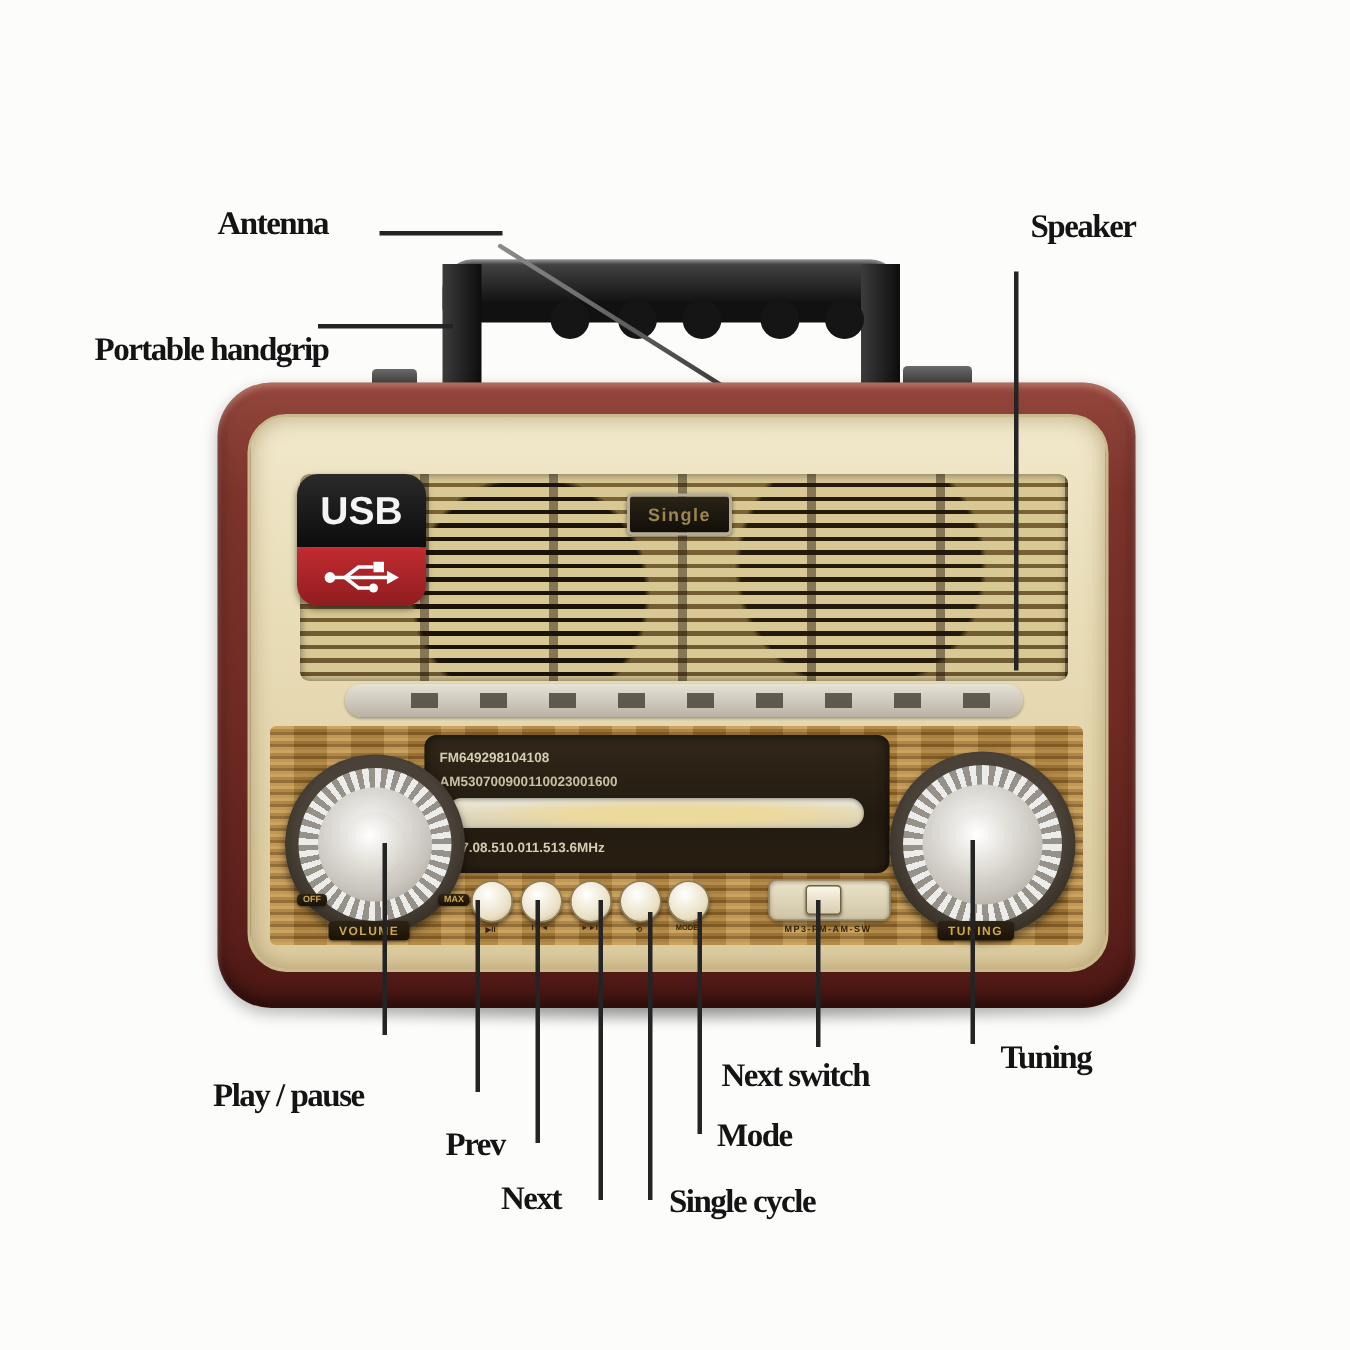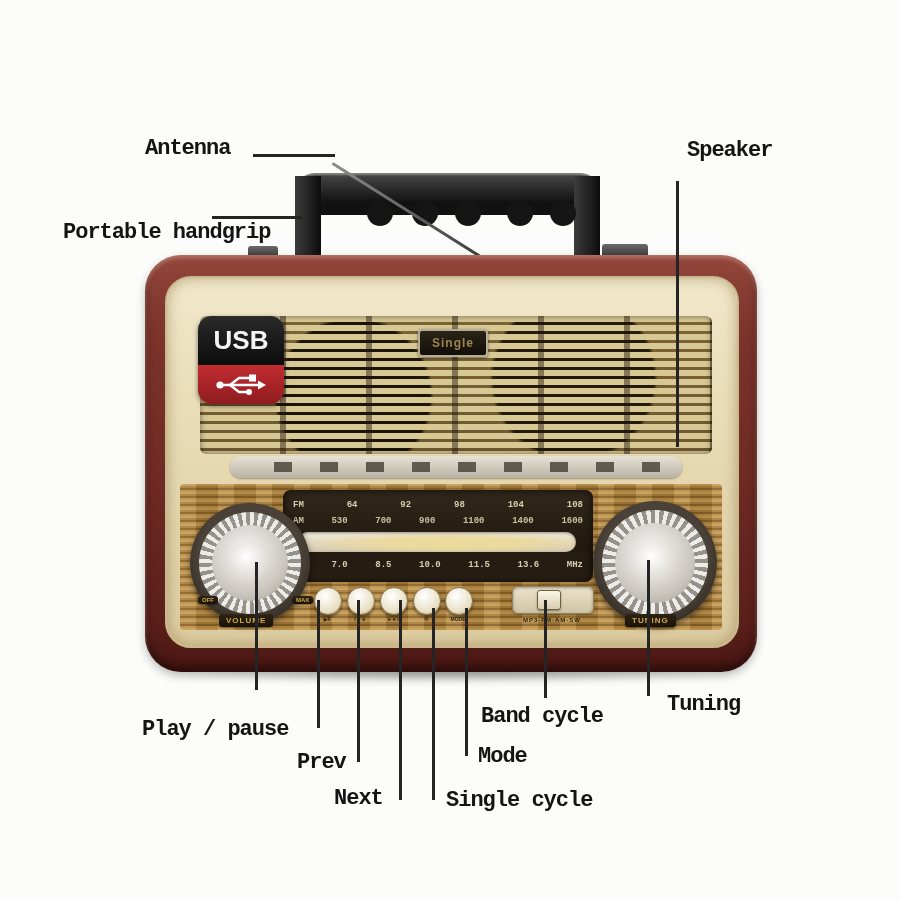--- a/index.html
+++ b/index.html
@@ -1,19 +1,19 @@
 <!DOCTYPE html>
 <html><head>
 <meta charset="utf-8">
 <style>
   html,body{margin:0;padding:0;background:#ffffff;}
   .scene{position:relative;width:900px;height:900px;background:#fcfcfb;overflow:hidden;
          font-family:"Liberation Sans",sans-serif;}
   
-  .ann{position:absolute;color:#141414;font-family:Liberation Mono, monospace;
+  .ann{position:absolute;color:#141414;font-family:Liberation Serif, serif;
        font-size:22px;font-weight:700;letter-spacing:-1px;white-space:nowrap;z-index:40;}
   .line{position:absolute;background:#242424;z-index:38;}
   
   .shadow{position:absolute;left:160px;top:658px;width:580px;height:26px;border-radius:50%;
           background:radial-gradient(ellipse at center,rgba(0,0,0,.28),rgba(0,0,0,0) 70%);filter:blur(3px);z-index:1;}
   .cabinet{position:absolute;left:145px;top:255px;width:612px;height:417px;border-radius:36px;
            background:linear-gradient(180deg,#93463c 0%,#7c342b 18%,#6e2a23 55%,#5a1f1a 88%,#491612 100%);
            box-shadow:inset 0 3px 4px rgba(255,210,190,.35), inset 0 -6px 10px rgba(0,0,0,.45), 0 4px 10px rgba(0,0,0,.25);
            z-index:5;}
   .face{position:absolute;left:165px;top:276px;width:570px;height:368px;border-radius:26px;
@@ -44,22 +44,22 @@
   .strip-inner{position:absolute;left:16px;top:6px;right:16px;bottom:6px;
          background:repeating-linear-gradient(90deg,rgba(0,0,0,0) 0 28px,#433d33 28px 46px);opacity:.8;border-radius:3px;}
   
   .wood{position:absolute;left:180px;top:484px;width:542px;height:146px;z-index:8;border-radius:4px;
         background:
           repeating-linear-gradient(90deg,rgba(255,245,220,.08) 0 16px,rgba(60,30,0,.14) 16px 38px),
           repeating-linear-gradient(180deg,#c79d56 0 2px,#a87e3d 2px 4px,#8a6328 4px 6px,#bb914b 6px 8px);}
   
   .dial{position:absolute;left:283px;top:490px;width:310px;height:92px;border-radius:8px;z-index:12;
         background:linear-gradient(180deg,#32281a,#221a10 60%,#2a2014);box-shadow:inset 0 0 8px rgba(0,0,0,.7);}
-  .dial-row{position:absolute;left:10px;right:10px;display:flex;justify-content:space-between;
-            color:#d5cdb2;font-size:9px;font-weight:bold;letter-spacing:0;font-family:Liberation Mono, monospace;}
+  .dial-row{position:absolute;left:10px;right:10px;display:flex;
+            color:#d5cdb2;font-size:9px;font-weight:bold;letter-spacing:0;}
   .dial-row.fm{top:10px;}
   .dial-row.am{top:26px;color:#c9c0a4;}
   .dial-row.sw{top:70px;}
   .dial-window{position:absolute;left:15px;top:42px;width:278px;height:20px;border-radius:10px;
         background:radial-gradient(ellipse at 55% 55%,#ecd99c 0 30%,rgba(0,0,0,0) 70%),linear-gradient(180deg,#f0ebdb,#d2c9ae);
         box-shadow:inset 0 1px 3px rgba(0,0,0,.4);}
   
   .knob{position:absolute;border-radius:50%;z-index:14;
         background:radial-gradient(circle at 50% 45%,#4a4238 0 58%,#17120c 100%);
         box-shadow:0 3px 6px rgba(0,0,0,.5);}
@@ -156,21 +156,21 @@
         <span>98</span>
         <span>104</span>
         <span>108</span>
       </div>
     <div class="dial-row am">
         <span>AM</span>
         <span>530</span>
         <span>700</span>
         <span>900</span>
         <span>1100</span>
-        <span>1400</span>
+        <span>2300</span>
         <span>1600</span>
       </div>
     <div class="dial-window"></div>
     <div class="dial-row sw">
         <span>SW</span>
         <span>7.0</span>
         <span>8.5</span>
         <span>10.0</span>
         <span>11.5</span>
         <span>13.6</span>
@@ -223,16 +223,16 @@
   <div class="line" style="left:647px;top:560px;width:3px;height:136px;"></div>
 
   <div class="ann" style="left:145px;top:136px;">Antenna</div>
   <div class="ann" style="left:63px;top:220px;">Portable handgrip</div>
   <div class="ann" style="left:687px;top:138px;">Speaker</div>
   <div class="ann" style="left:142px;top:717px;">Play / pause</div>
   <div class="ann" style="left:297px;top:750px;">Prev</div>
   <div class="ann" style="left:334px;top:786px;">Next</div>
   <div class="ann" style="left:446px;top:788px;">Single cycle</div>
   <div class="ann" style="left:478px;top:744px;">Mode</div>
-  <div class="ann" style="left:481px;top:704px;">Band cycle</div>
+  <div class="ann" style="left:481px;top:704px;">Next switch</div>
   <div class="ann" style="left:667px;top:692px;">Tuning</div>
 
 </div>
 
 </body></html>

